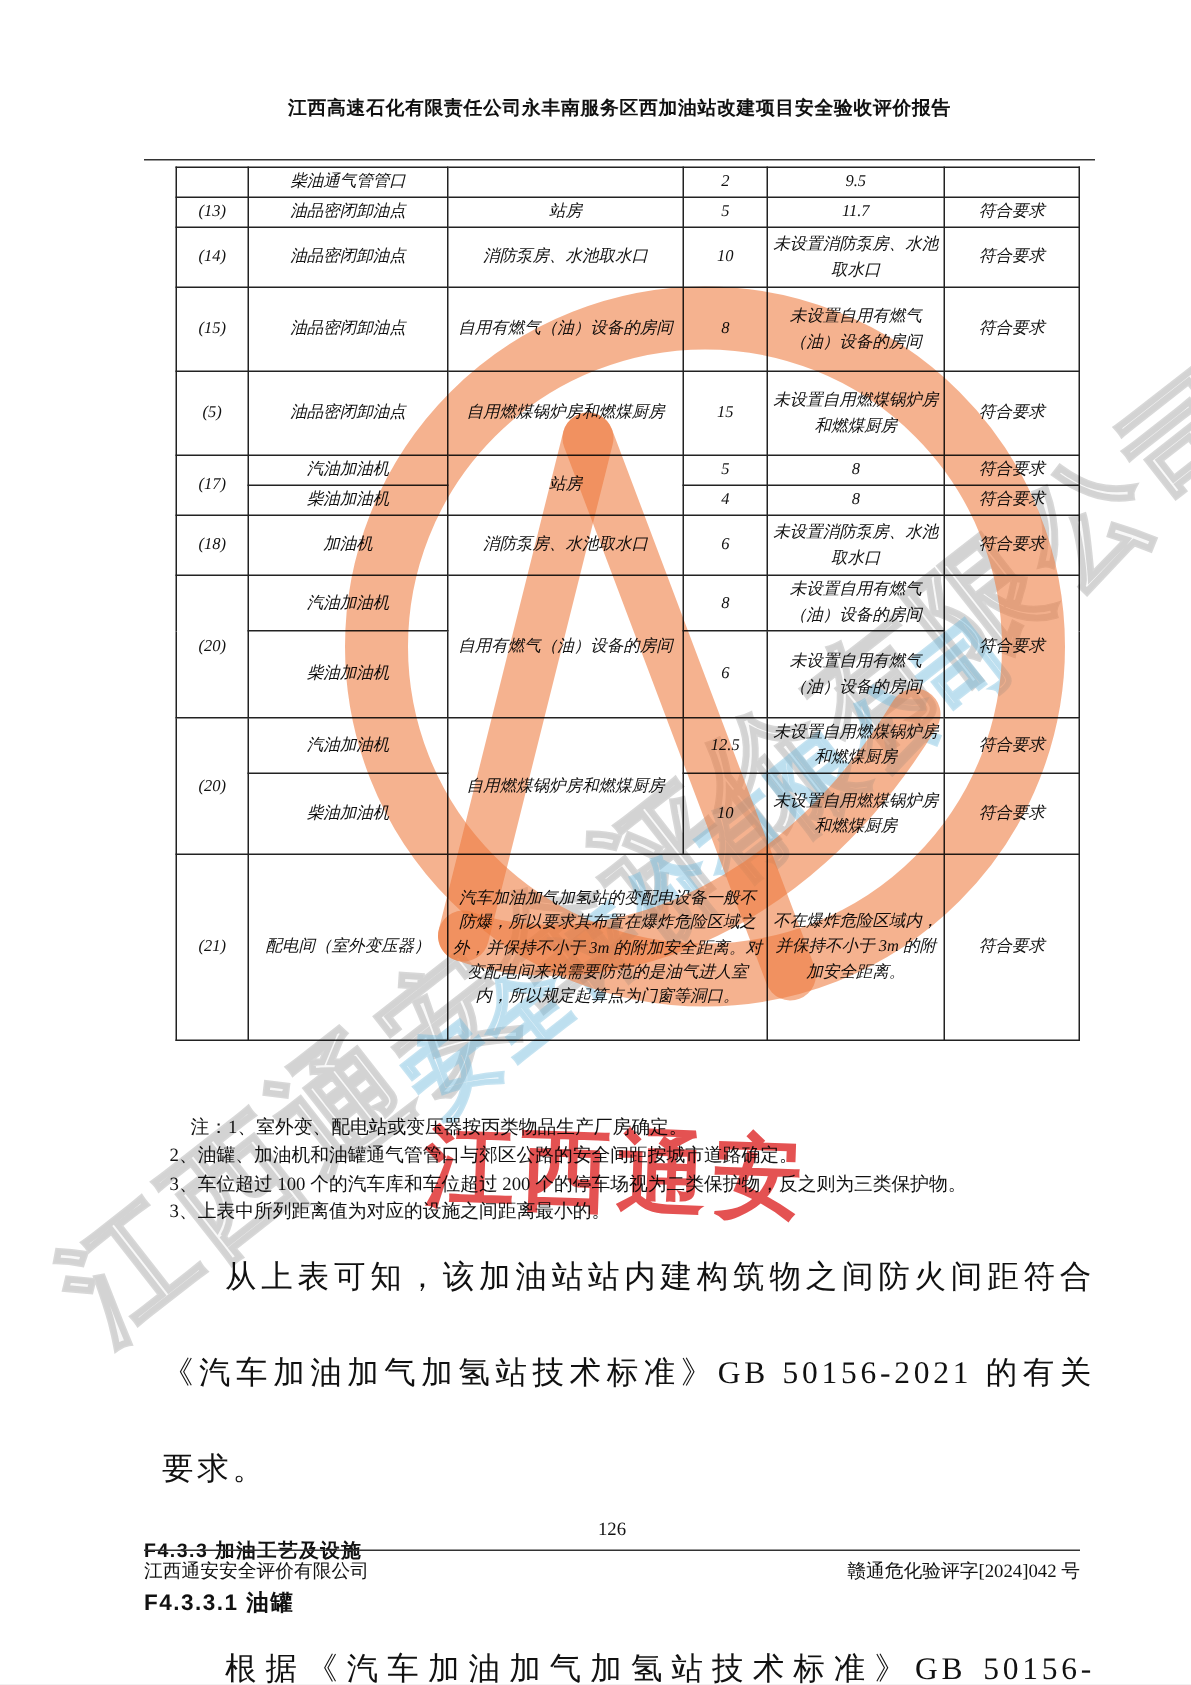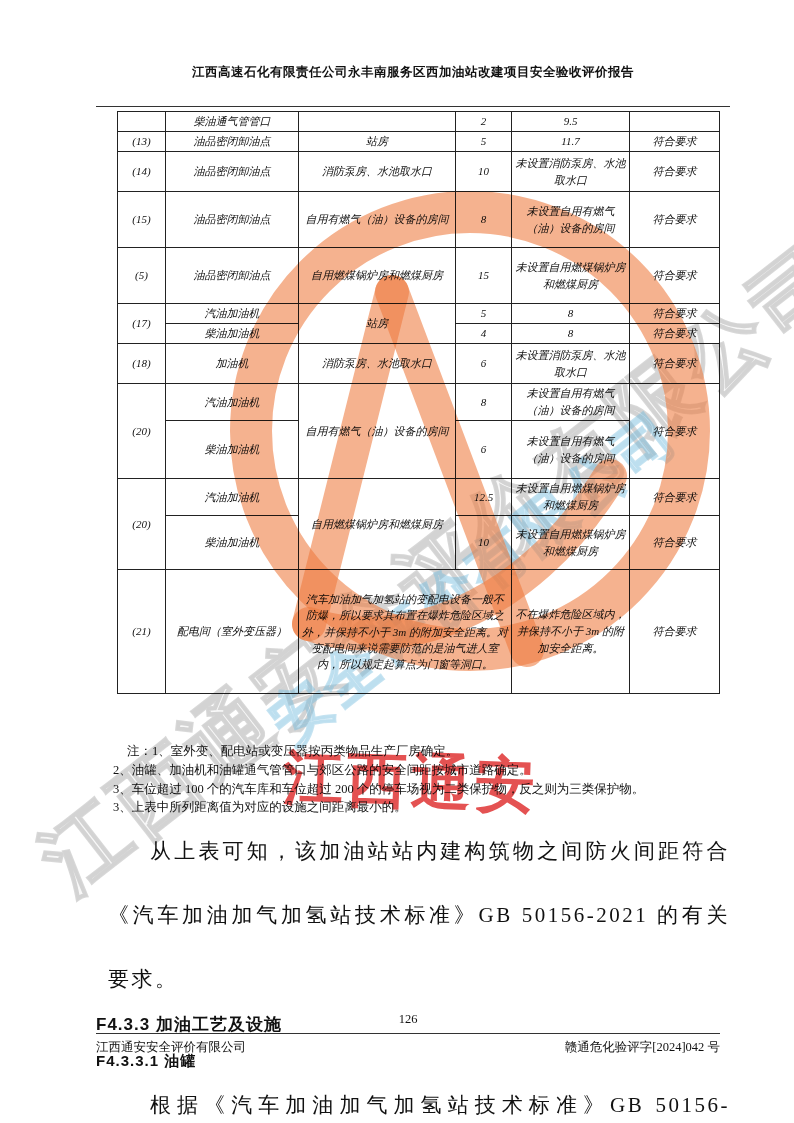--- a/index.html
+++ b/index.html
@@ -26,21 +26,21 @@
   td.longtext { text-align:justify; text-align-last:center; padding:2px 7px; line-height:1.48; }
 
   
   .notes { margin:4px 0 0 17px; font-size:12.5px; line-height:18.6px; }
   .notes .note-line:first-child { padding-left:14px;margin-top:48px; }
 
   
   .para { font-size:21px; line-height:64px; letter-spacing:2.5px;
     text-align:justify; text-indent:2em; margin-top:2px;margin-left:12px; }
   .h-level1 { font-family:"Liberation Sans","DejaVu Sans",sans-serif;
-    font-weight:bold; font-size:17px; margin-top:2px; letter-spacing:1px; }
+    font-weight:bold; font-size:13px; margin-top:14px; letter-spacing:1px; }
   .h-level2 { font-family:"Liberation Sans","DejaVu Sans",sans-serif;
     font-weight:bold; font-size:15px; margin-top:16px; letter-spacing:1px; }
 
   
   .footer { position:absolute; left:96px; width:624px; top:1012px; z-index:1;
     font-size:12.5px; }
   .footer .pageno { text-align:center; margin-bottom:6px; }
   .footer .rule { border-top:1px solid #333; }
   .footer .foot-row { display:flex; justify-content:space-between; padding-top:5px;gap:20px; }
 

